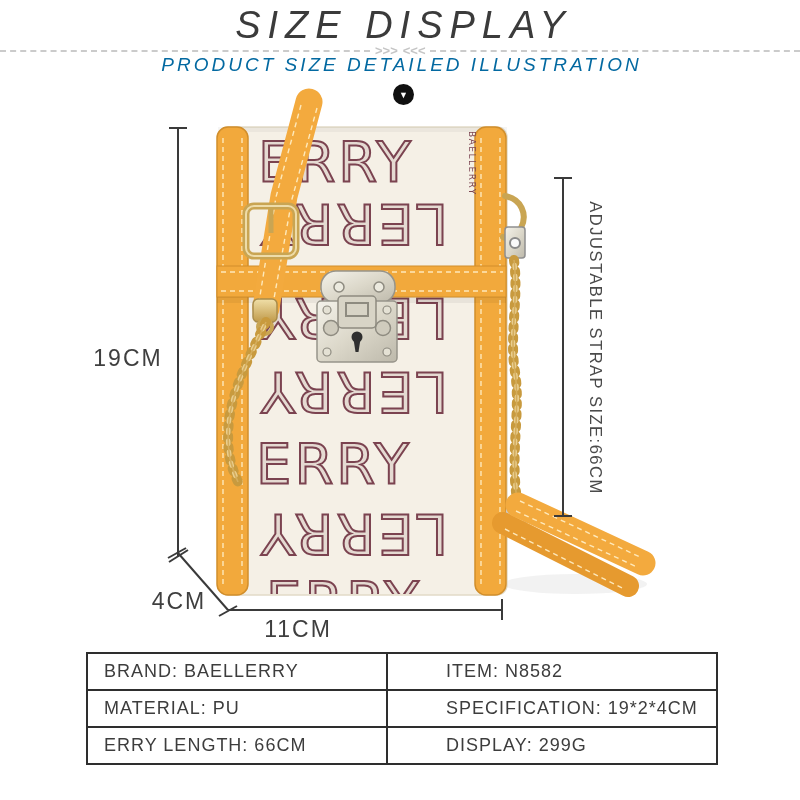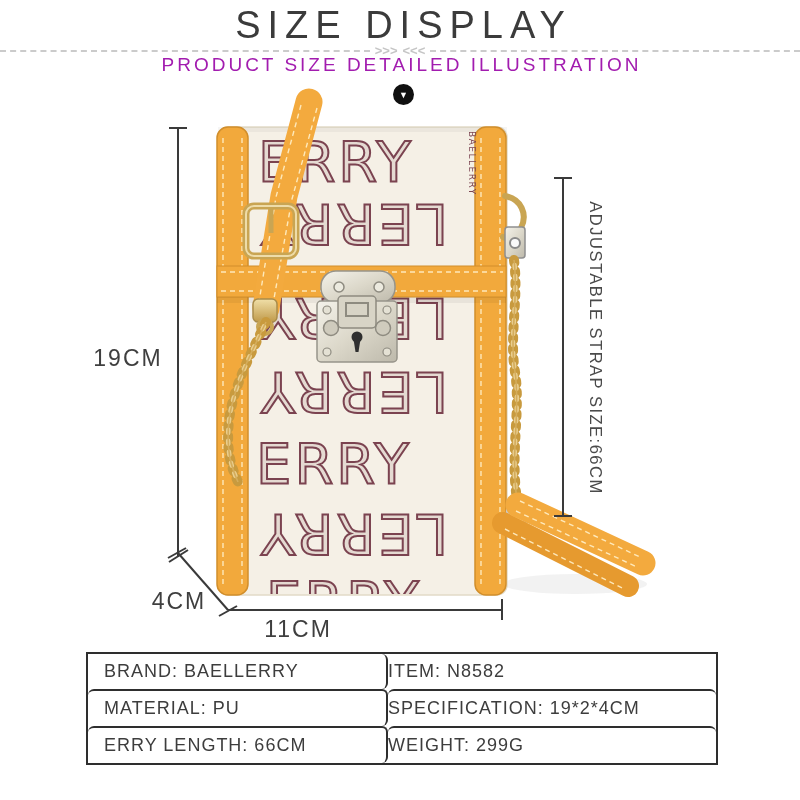--- a/index.html
+++ b/index.html
@@ -1,52 +1,52 @@
 <!DOCTYPE html>
 <html><head>
 <meta charset="utf-8">
 <style>
   html,body{margin:0;padding:0;background:#fff;}
   body{width:800px;height:800px;position:relative;overflow:hidden;
        font-family:"Liberation Sans",sans-serif;}
   .abs{position:absolute;}
 
   
-  .header{top:0;left:0;width:800px;height:115px;}
+  .header{top:0;left:0;width:800px;height:115px;font-style:italic;}
   .title{top:4px;left:0;width:800px;text-align:center;
          font-size:38px;font-weight:500;letter-spacing:7px;text-indent:7px;
          color:#3b3b3b;line-height:42px;}
   .dash-row{top:44px;left:0;width:800px;display:flex;align-items:center;gap:5px;}
   .dash{flex:1;border-top:2px dashed #cbcbcb;height:0;}
   .arrows{color:#c5c5c5;font-size:13px;font-weight:700;letter-spacing:0px;line-height:13px;}
   .subtitle{top:54px;left:0;width:800px;text-align:center;
-            font-size:19px;letter-spacing:3px;text-indent:3px;color:#a21caf;line-height:21px;}
+            font-size:19px;letter-spacing:3px;text-indent:3px;color:#0369a1;line-height:21px;}
   .down-badge{top:84px;left:393px;width:21px;height:21px;border-radius:50%;
               background:#101010;display:flex;align-items:center;justify-content:center;}
   .down-badge span{color:#fff;font-size:9px;line-height:9px;transform:translateY(0.5px);}
 
   
   svg text{font-family:"Liberation Sans",sans-serif;}
   .dim-label{font-size:23px;letter-spacing:2px;fill:#3f3f3f;}
   .dim-label-sm{font-size:16.5px;letter-spacing:1.5px;fill:#4a4a4a;}
   .pattern{font-family:"DejaVu Sans",sans-serif;font-size:56px;font-weight:500;
            letter-spacing:3px;fill:#7b4350;fill-opacity:.13;stroke:#7b4350;stroke-width:2;}
   .side-print{font-family:"DejaVu Sans",sans-serif;font-size:9px;letter-spacing:1.5px;fill:#7b4350;}
   .stitch{fill:none;stroke:#ffefc8;stroke-width:1.4;stroke-dasharray:5 4;opacity:.9;}
   .dimline{stroke:#3a3a3a;stroke-width:2;fill:none;}
 
   
   .spec-table{left:86px;top:652px;width:628px;display:grid;
               grid-template-columns:300px 328px;border:2px solid #2e2e2e;}
   .spec-cell{height:35px;display:flex;align-items:center;
              font-size:18px;letter-spacing:1px;color:#3d3d3d;
-             border-top:2px solid #2e2e2e;border-radius:6px;}
+             border-top:2px solid #2e2e2e;}
   .spec-cell.r0{border-top:none;}
   .spec-cell.c0{padding-left:16px;border-right:2px solid #2e2e2e;}
-  .spec-cell.c1{}
+  .spec-cell.c1{padding-left:58px;}
 </style>
 </head>
 <body>
 
 <div class="abs header">
   <div class="abs title">SIZE DISPLAY</div>
   <div class="abs dash-row">
     <div class="dash"></div>
     <span class="arrows">&gt;&gt;&gt;</span>
     <span class="arrows">&lt;&lt;&lt;</span>
@@ -196,14 +196,14 @@
     <text class="dim-label-sm" transform="translate(590 348) rotate(90)" text-anchor="middle">ADJUSTABLE STRAP SIZE:66CM</text>
   </g>
 </svg>
 
 <div class="abs spec-table">
   <div class="spec-cell c0 r0">BRAND: BAELLERRY</div>
   <div class="spec-cell c1 r0">ITEM: N8582</div>
   <div class="spec-cell c0">MATERIAL: PU</div>
   <div class="spec-cell c1">SPECIFICATION: 19*2*4CM</div>
   <div class="spec-cell c0">ERRY LENGTH: 66CM</div>
-  <div class="spec-cell c1">WEIGHT: 299G</div>
+  <div class="spec-cell c1">DISPLAY: 299G</div>
 </div>
 
 </body></html>

